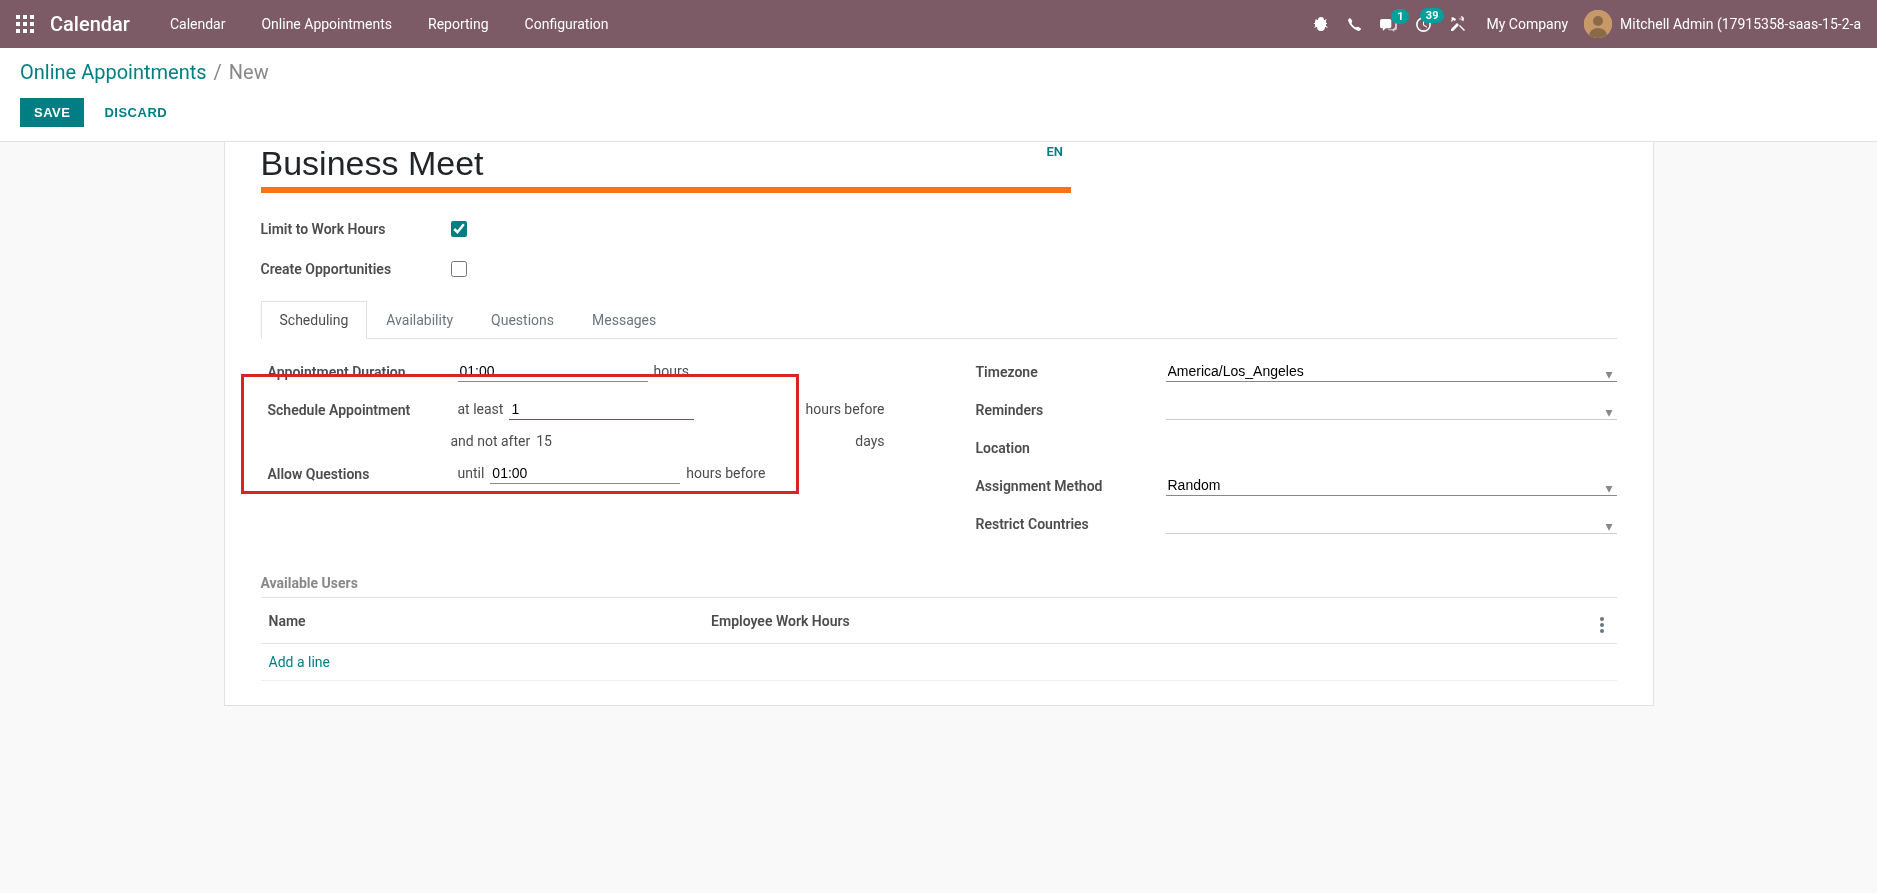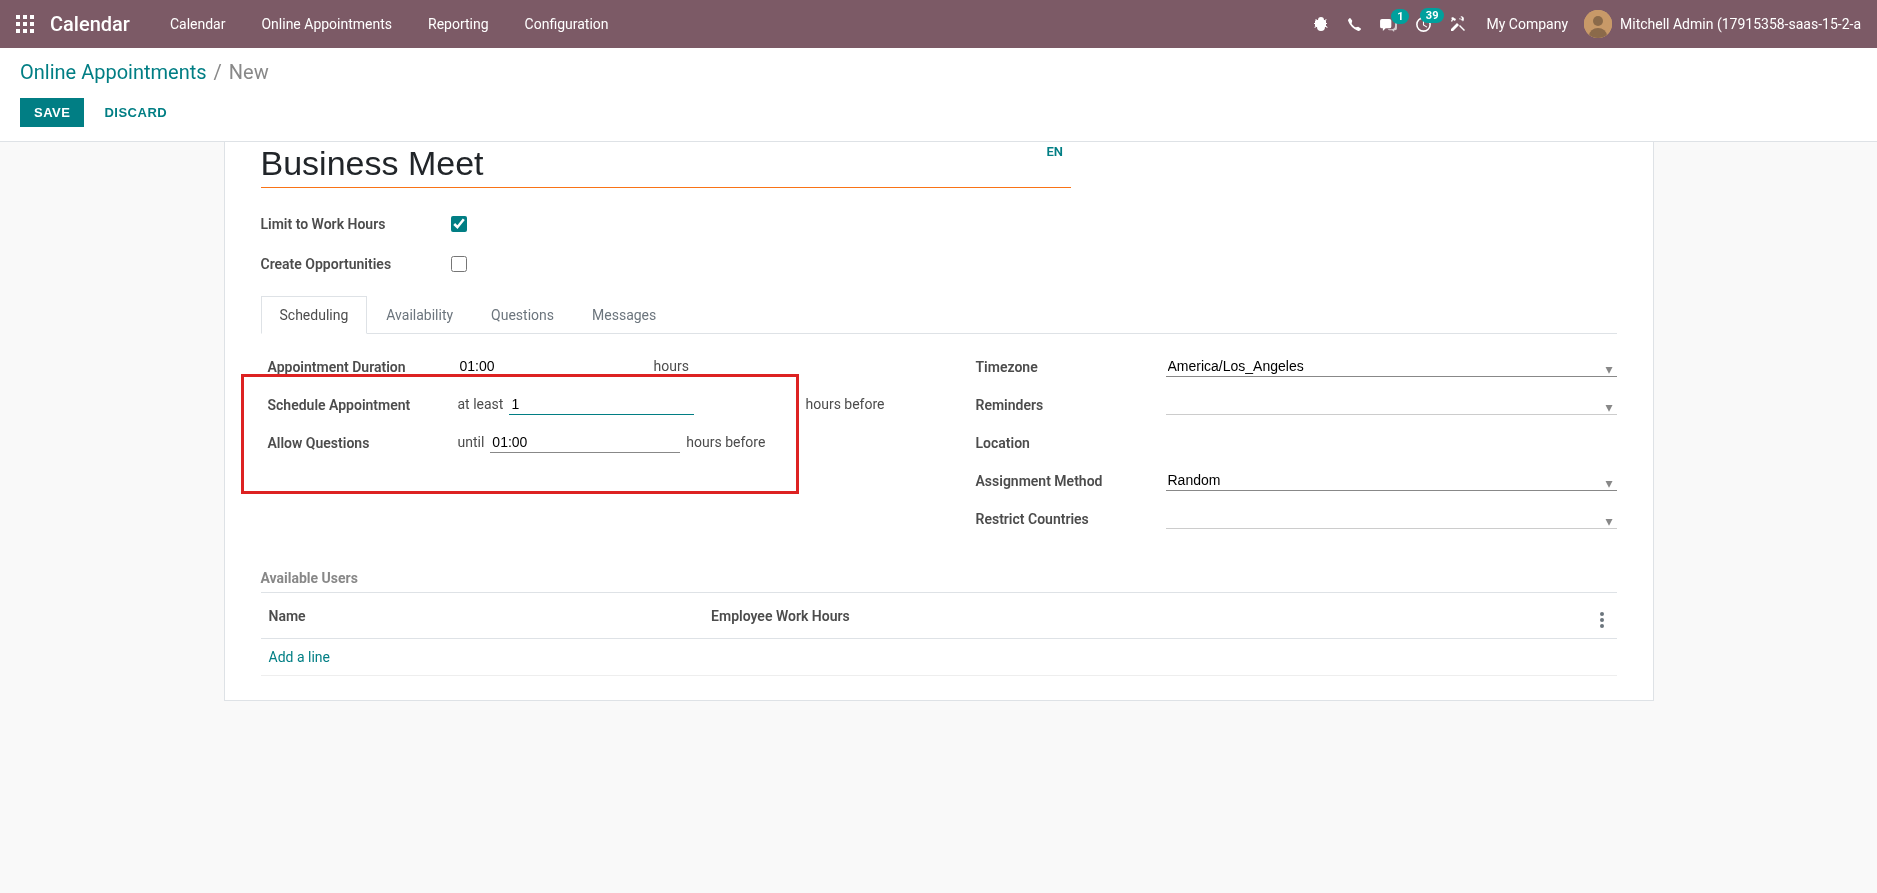--- a/index.html
+++ b/index.html
@@ -29,21 +29,21 @@
   .actions { display: flex; gap: 20px; align-items: center; }
   .btn-primary { background: #017e84; color: #fff; border: none; padding: 7px 14px; font-weight: 600; font-size: 13px; letter-spacing: 0.5px; cursor: pointer; }
   .btn-link { background: none; border: none; color: #017e84; font-weight: 600; font-size: 13px; letter-spacing: 0.5px; cursor: pointer; }
   
   
   .sheet-wrap { padding: 0 0 40px; }
   .sheet { background: #fff; max-width: 1430px; margin: 0 auto; border: 1px solid #dee2e6; border-top: none; padding: 0 36px 24px; position: relative; }
   
   .title-row { display: flex; align-items: flex-start; padding-top: 0; }
   .title-input-wrap { flex: 1; position: relative; }
-  .title-input { width: 100%; font-size: 34px; font-weight: 500; color: #212529; border: none; border-bottom: 1px solid #f97316; padding: 2px 0 4px; outline: none; background: transparent; }
+  .title-input { width: 100%; font-size: 34px; font-weight: 500; color: #212529; border: none; border-bottom: 6px solid #f97316; padding: 2px 0 4px; outline: none; background: transparent; }
   .lang-toggle { font-size: 13px; font-weight: 600; color: #017e84; margin-left: -24px; margin-top: 2px; cursor: pointer; }
   
   .checkbox-rows { margin-top: 28px; }
   .checkbox-row { display: flex; align-items: center; margin-bottom: 24px; }
   .checkbox-row .label { width: 190px; font-weight: 600; font-size: 14px; color: #4c4c4c; }
   .cb { width: 16px; height: 16px; cursor: pointer; accent-color: #017e84; }
   
   
   .tabs { display: flex; border-bottom: 1px solid #dee2e6; margin-top: 14px; }
   .tab { padding: 10px 18px; border: 1px solid transparent; border-bottom: none; cursor: pointer; font-size: 14px; color: #6c757d; margin-bottom: -1px; }
@@ -201,20 +201,27 @@
             <input class="inp w1" value="01:00" style="">
             <span class="suffix">hours</span>
           </div>
         </div>
         <div class="field-row">
           <span class="flabel">Schedule Appointment</span>
           <div class="fcontent" style="width:100%;">
             <span class="prefix">at least</span>
             <input class="inp w2" value="1" style="">
             <span class="suffix" style="margin-left:auto; padding-right:24px;">hours before</span>
+          </div>
+        </div>
+        <div class="sub-row">
+          <div class="fcontent">
+            <span class="prefix">and not after</span>
+            <span>15</span>
+            <span class="suffix suffix-right">days</span>
           </div>
         </div>
         <div class="field-row">
           <span class="flabel">Allow Questions</span>
           <div class="fcontent">
             <span class="prefix">until</span>
             <input class="inp w3" value="01:00" style="">
             <span class="suffix">hours before</span>
           </div>
         </div>

